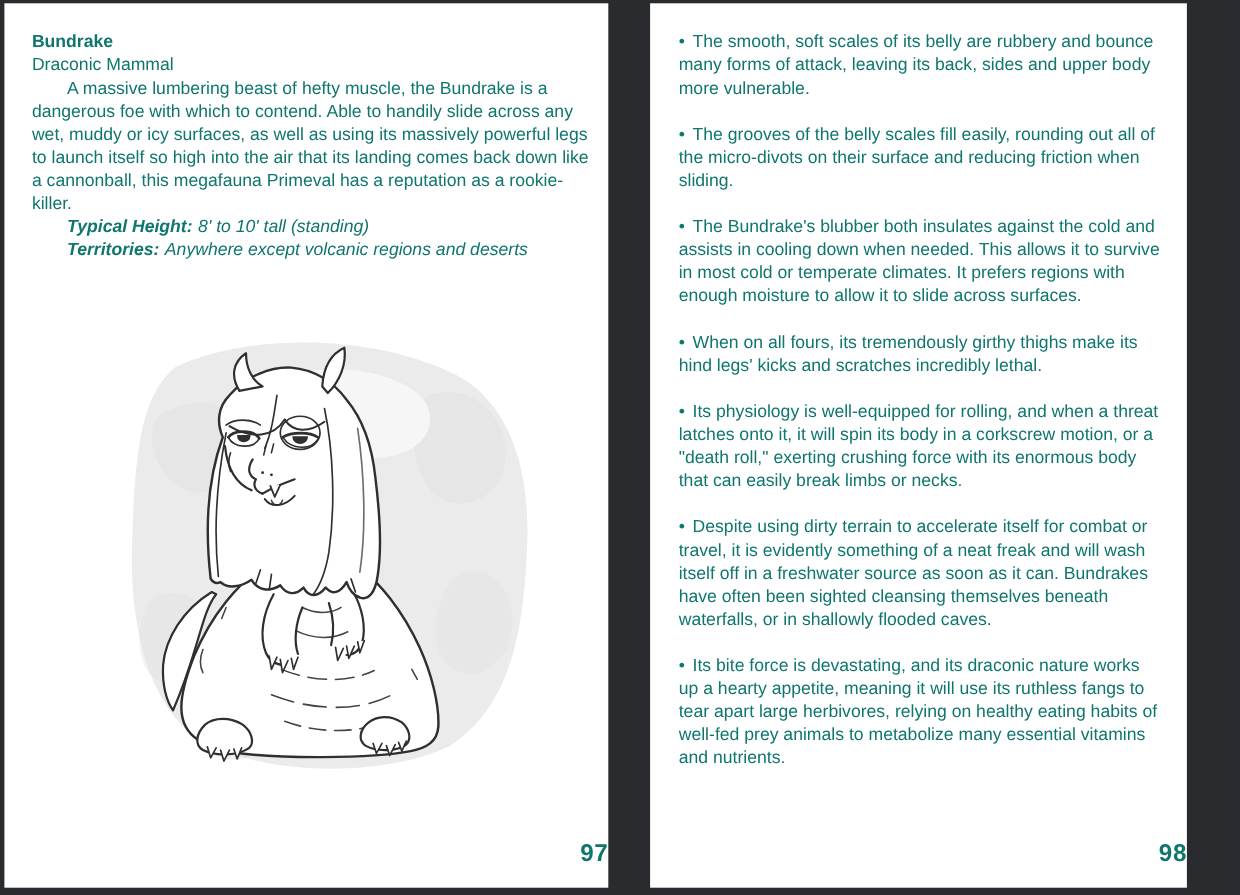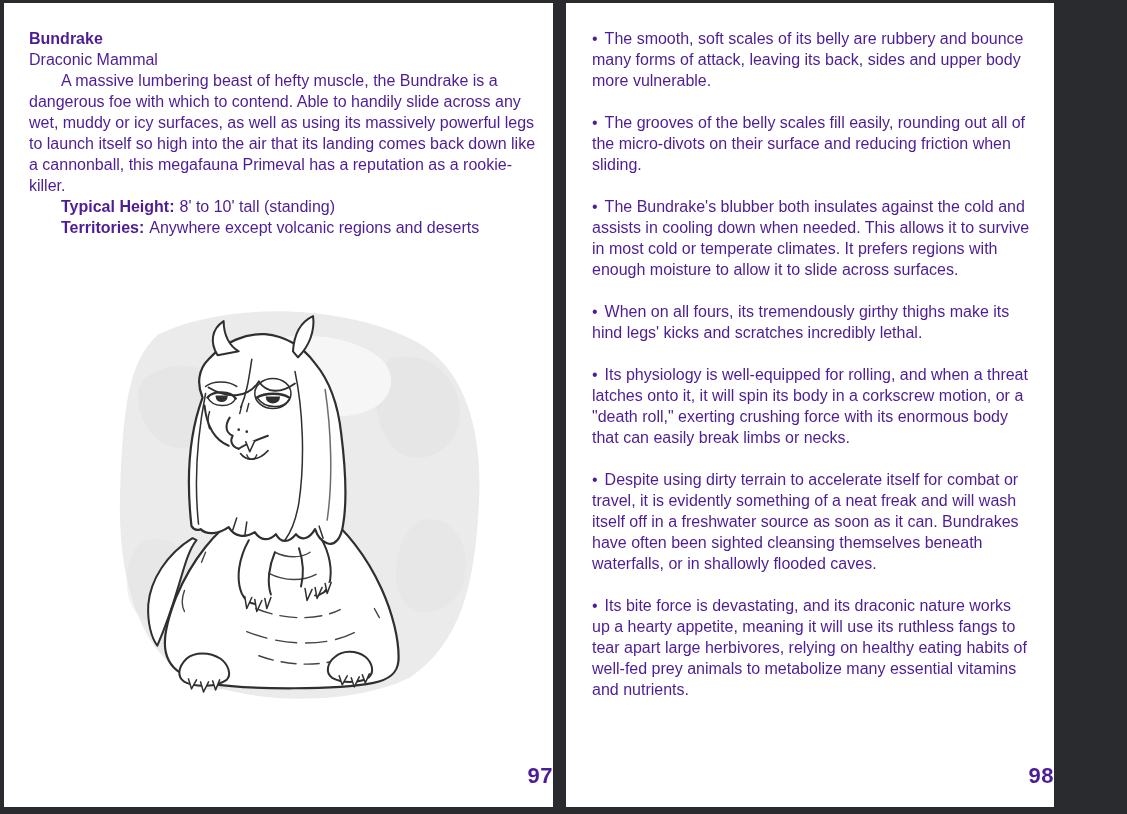--- a/index.html
+++ b/index.html
@@ -5,33 +5,33 @@
   html,body{margin:0;padding:0;}
   body{
     width:1127px;height:814px;
     background:#2a2b2f;
     font-family:"Liberation Sans", sans-serif;
     position:relative;overflow:hidden;
   }
   .page{
     position:absolute;top:3px;bottom:7px;
     background:#ffffff;
-    color:#4c1d95;
+    color:#0f766e;
   }
   .page-left{left:4px;width:549px;}
-  .page-right{left:566px;width:488px;}
+  .page-right{left:591px;width:488px;}
   .content{
     position:absolute;top:25px;left:25px;right:13px;
     font-size:16px;line-height:21px;
   }
   .page-right .content{left:26px;right:21px;}
   .doc-title{font-weight:bold;}
   .doc-subtitle{}
   .intro{text-indent:32px;margin:0;}
-  .stat-line{padding-left:32px;}
+  .stat-line{padding-left:32px;font-style:italic;}
   .stat-label{font-weight:bold;margin-right:5px;}
   .bullet{margin:0 0 21px 0;}
   .bullet-marker{margin-right:7px;}
   .page-number{
     position:absolute;bottom:18px;left:0;right:0;
     text-align:right;font-size:22px;font-weight:bold;
     letter-spacing:0.5px;
   }
   .illustration{
     position:absolute;left:84px;top:286px;

